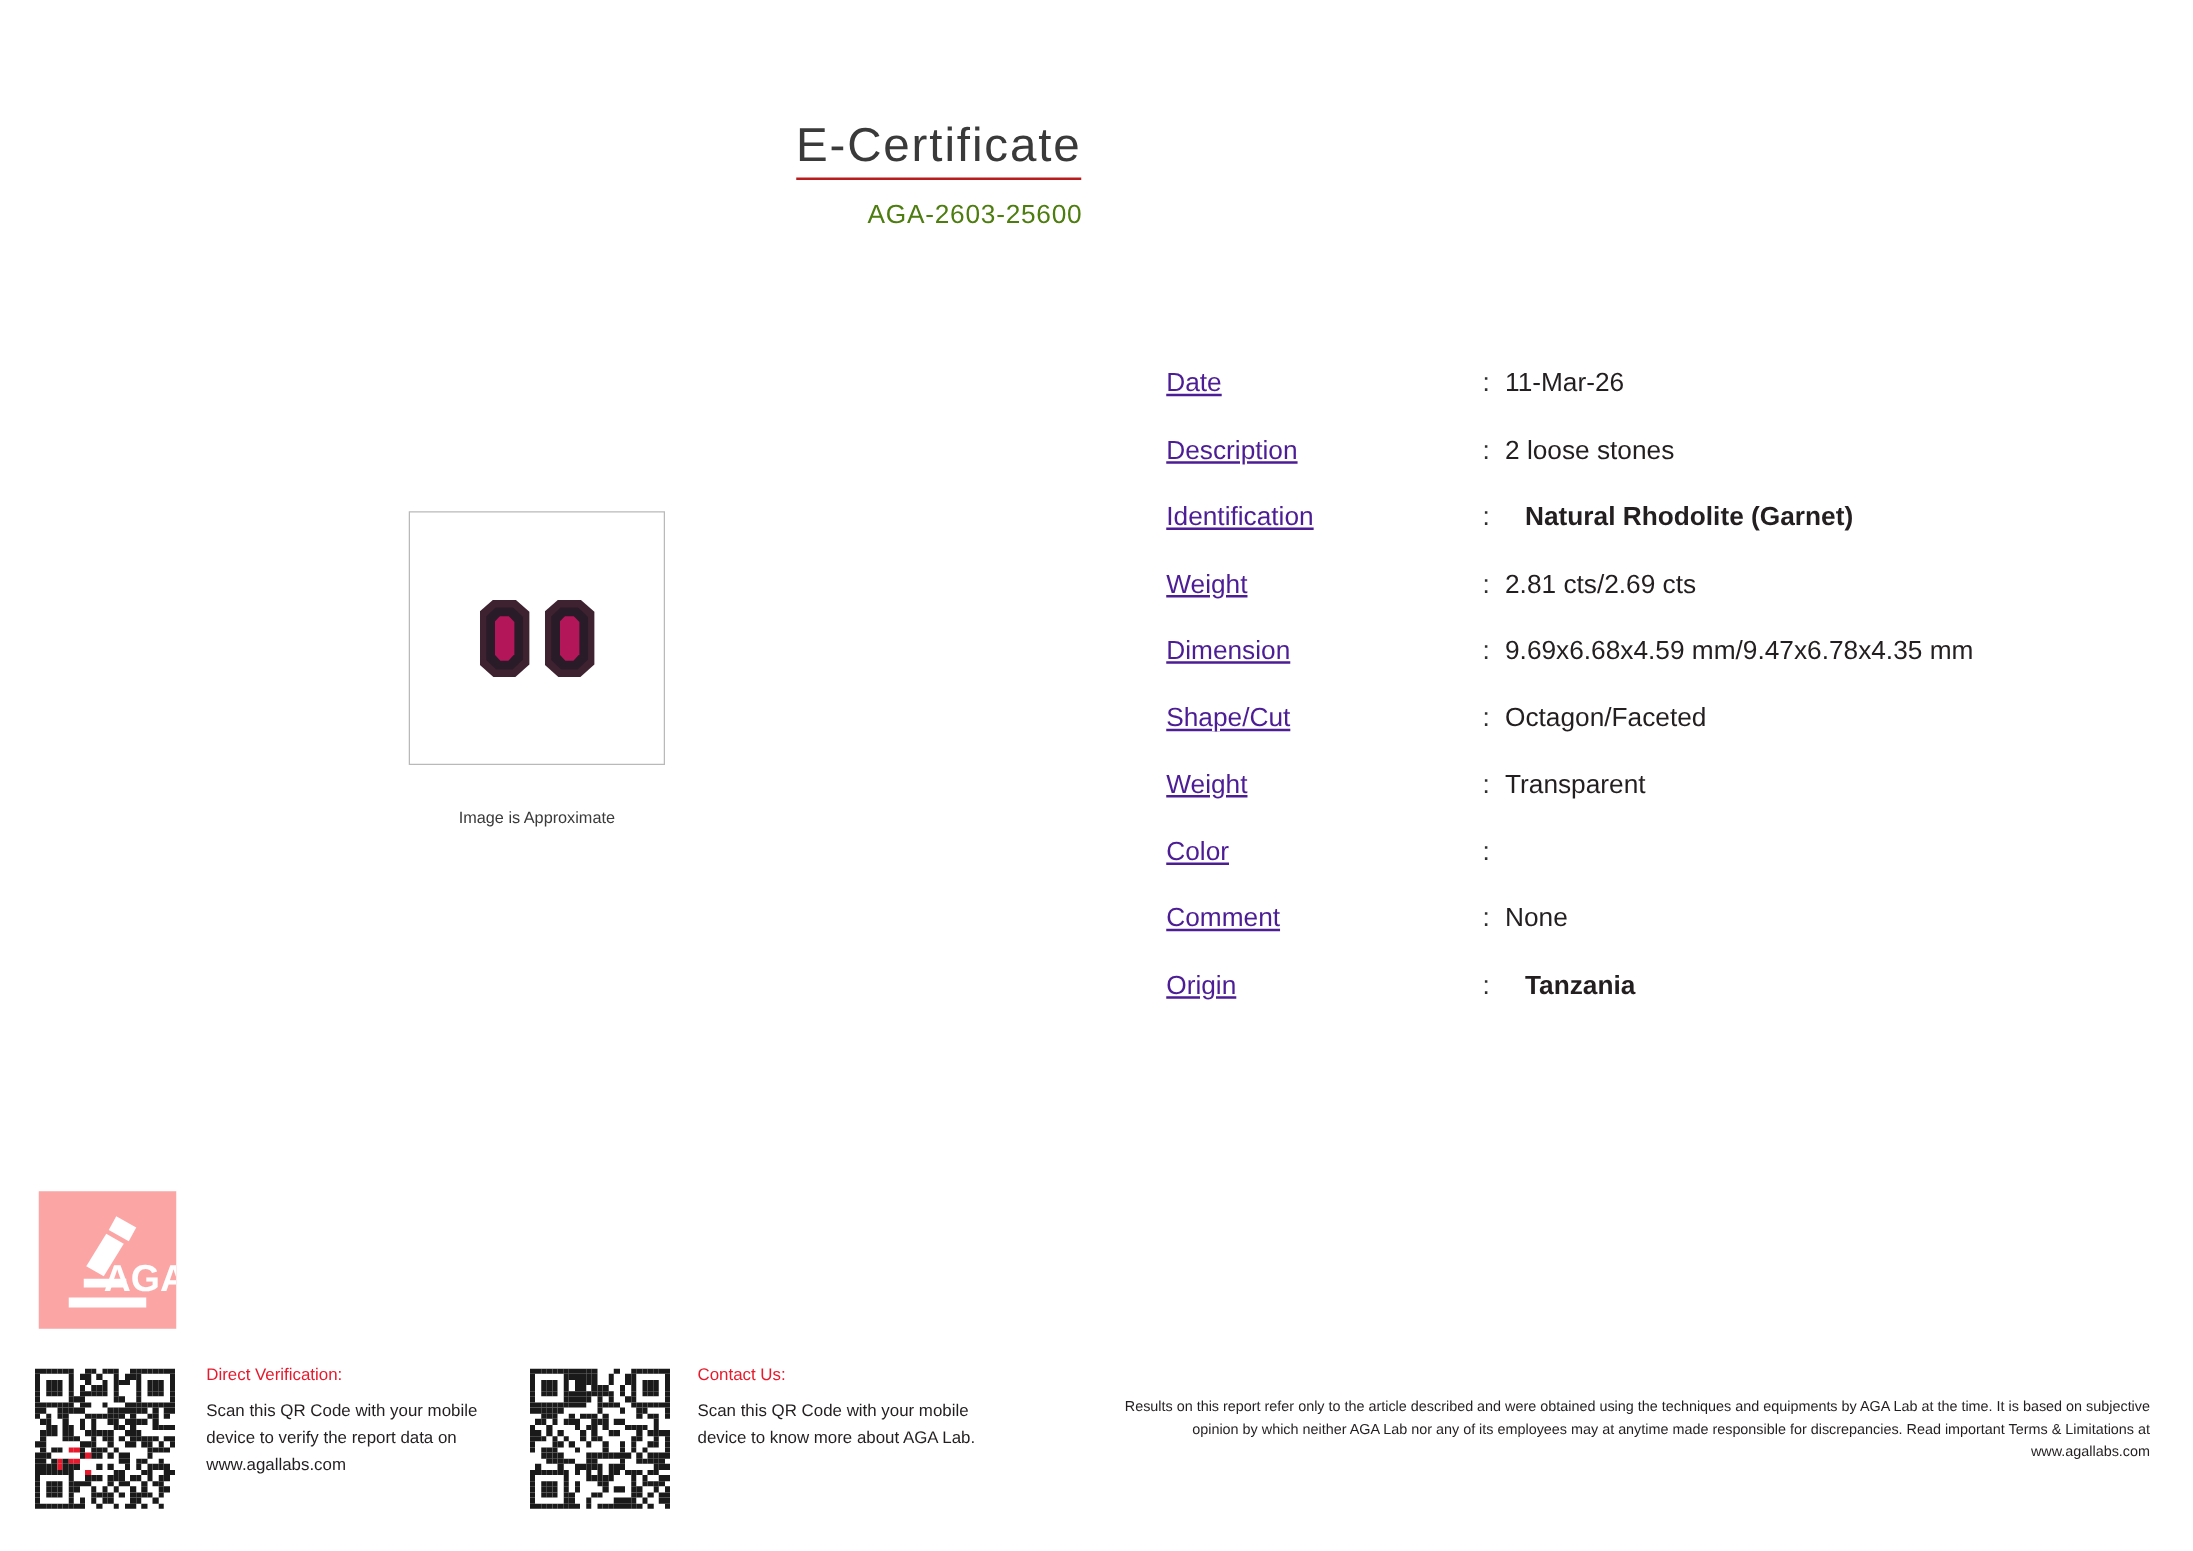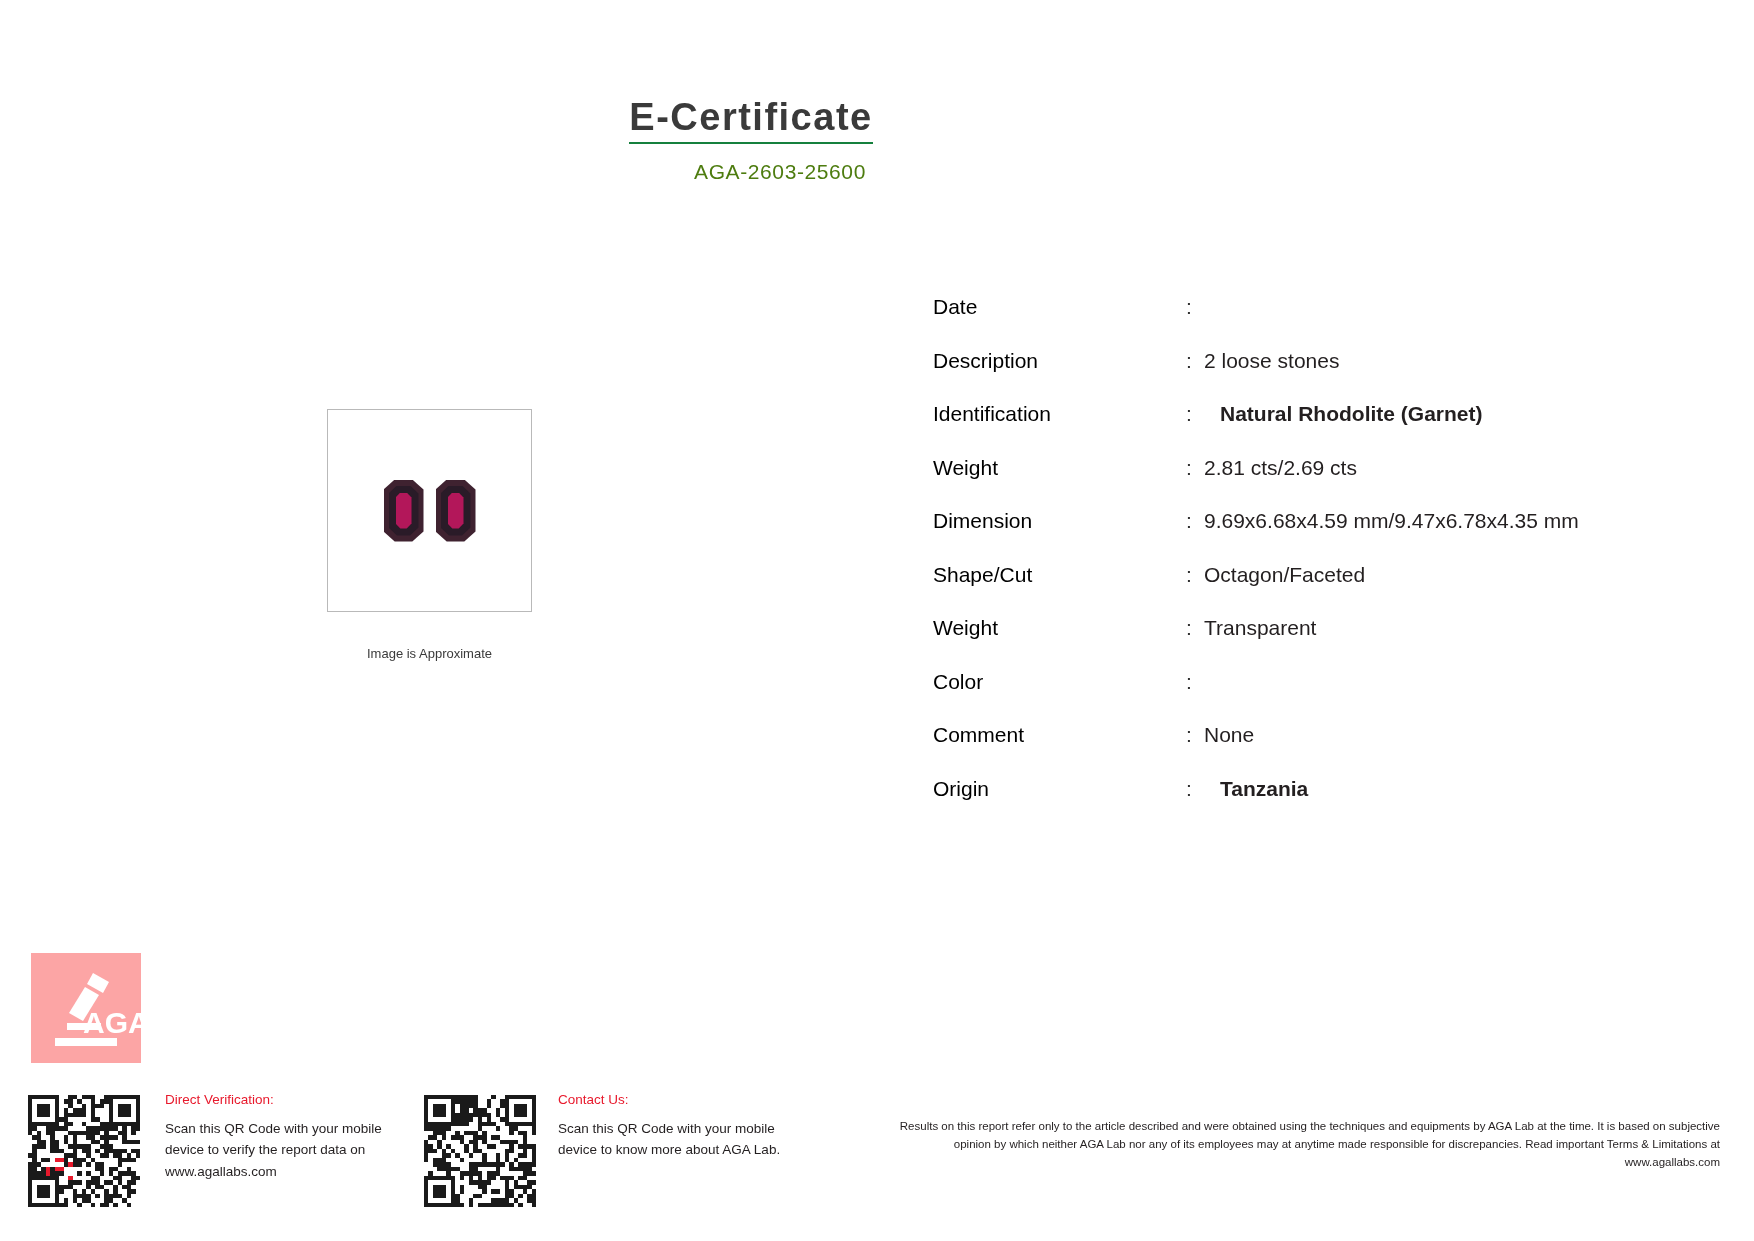--- a/index.html
+++ b/index.html
@@ -26,23 +26,22 @@
     top: 96px;
     left: 0;
     width: 1502px;
     text-align: center;
     font-size: 38px;
     letter-spacing: 1.5px;
     color: #3a3a3a;
     font-weight: 400;
   }
   .cert-title span {
-    border-bottom: 2px solid #15803d;
+    border-bottom: 2px solid #b91c1c;
     padding-bottom: 4px;
-    font-weight: bold;
   }
   .cert-number {
     position: absolute;
     top: 160px;
     left: 0;
     width: 1502px;
     text-align: center;
     font-size: 21px;
     letter-spacing: 0.6px;
     color: #4d7c0f;
@@ -111,21 +110,22 @@
   .detail-row {
     display: flex;
     align-items: baseline;
     height: 53.5px;
     font-size: 21px;
     color: #231f20;
   }
   .detail-label {
     width: 253px;
     flex: 0 0 253px;
-    color: #000000;
+    color: #4c1d95;
+    text-decoration: underline;
   }
   .detail-colon {
     width: 18px;
     flex: 0 0 18px;
     color: #2f2f2f;
   }
   .detail-value {
     flex: 1 1 auto;
     color: #231f20;
   }
@@ -218,20 +218,21 @@
         <div class="core"></div>
       </div>
     </div>
   </div>
   <div class="image-caption">Image is Approximate</div>
 
   <div class="details">
       <div class="detail-row">
         <div class="detail-label">Date</div>
         <div class="detail-colon">:</div>
+        <div class="detail-value">11-Mar-26</div>
       </div>
       <div class="detail-row">
         <div class="detail-label">Description</div>
         <div class="detail-colon">:</div>
         <div class="detail-value">2 loose stones</div>
       </div>
       <div class="detail-row">
         <div class="detail-label">Identification</div>
         <div class="detail-colon">:</div>
         <div class="detail-value bold">Natural Rhodolite (Garnet)</div>

